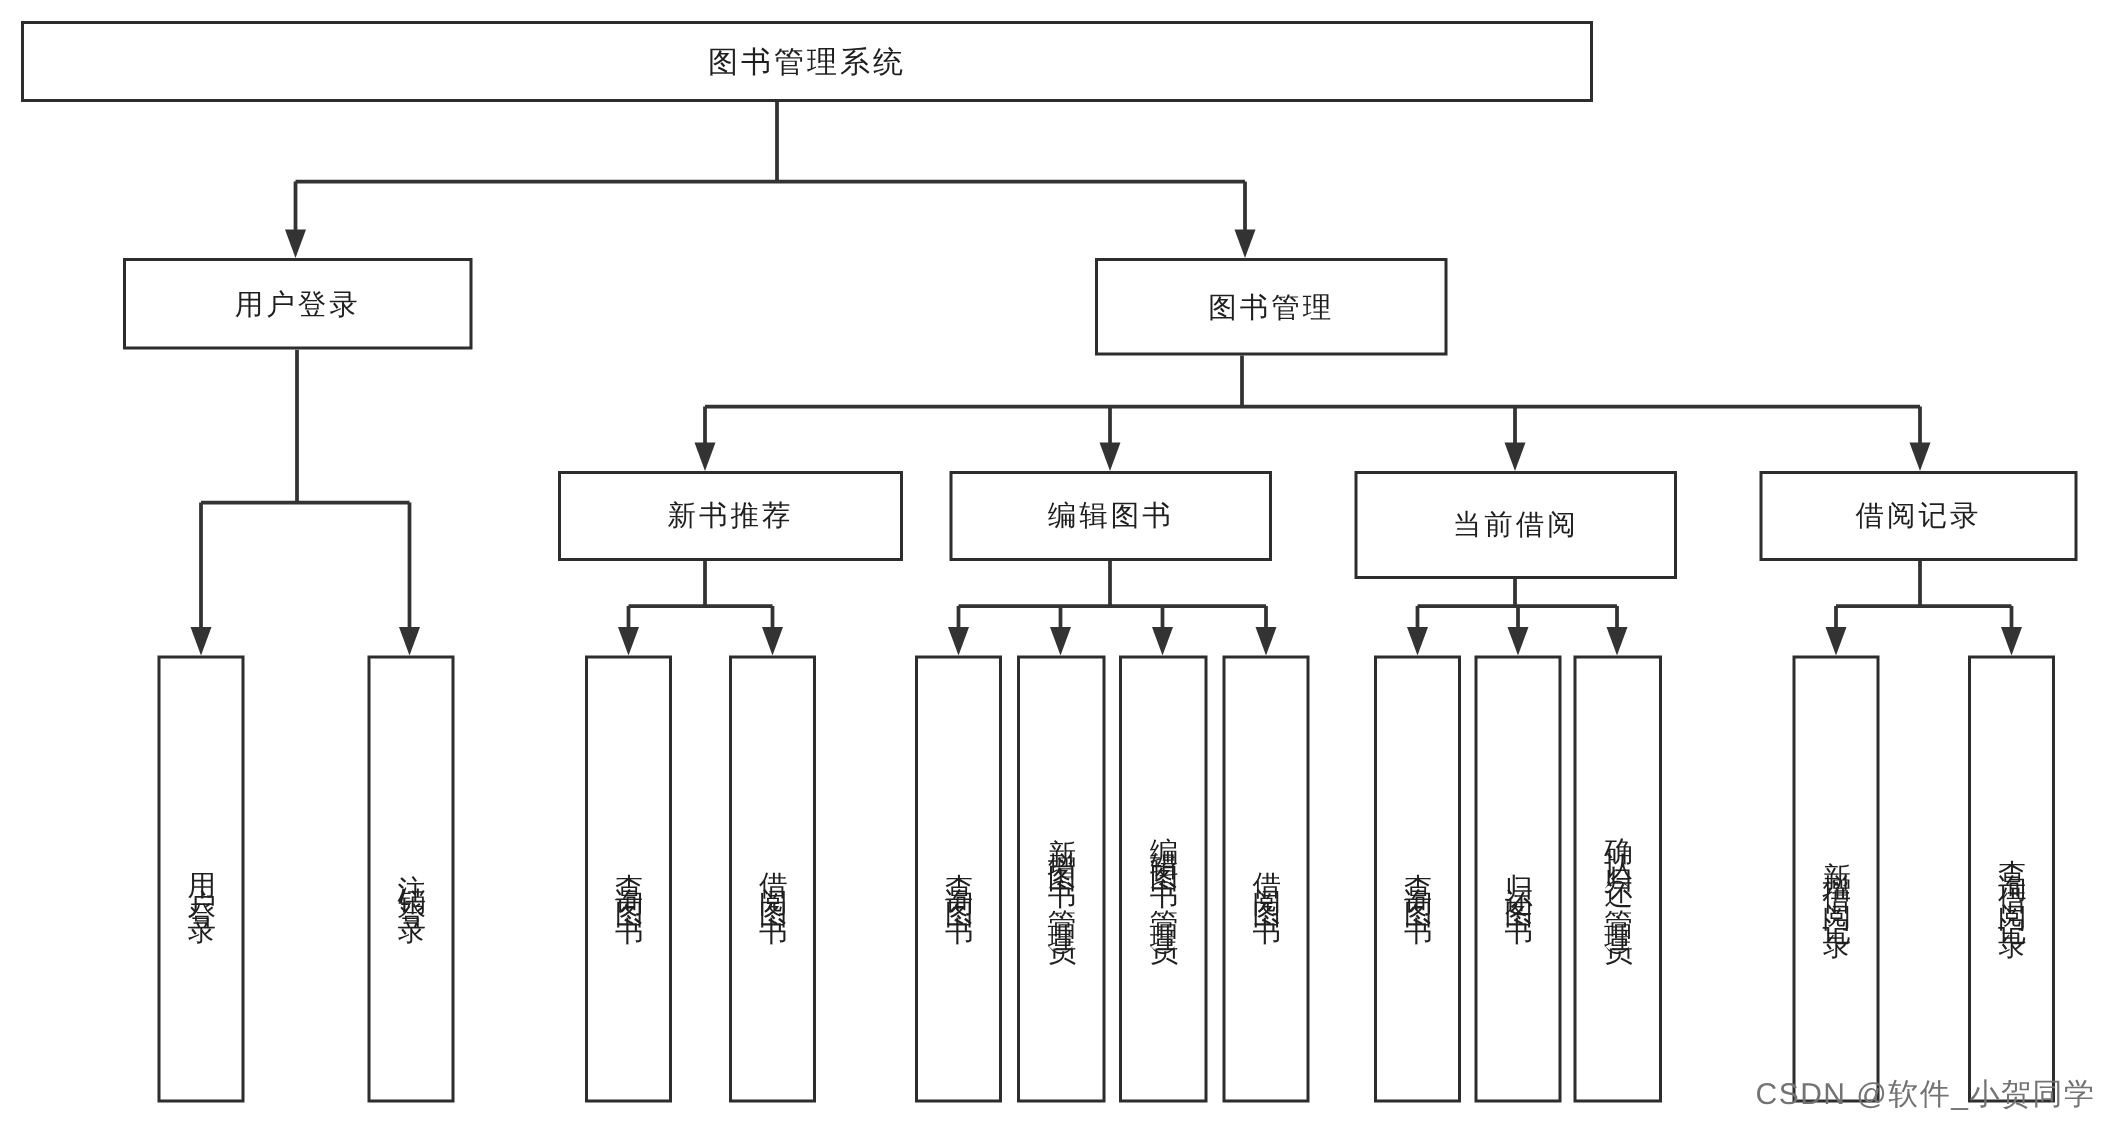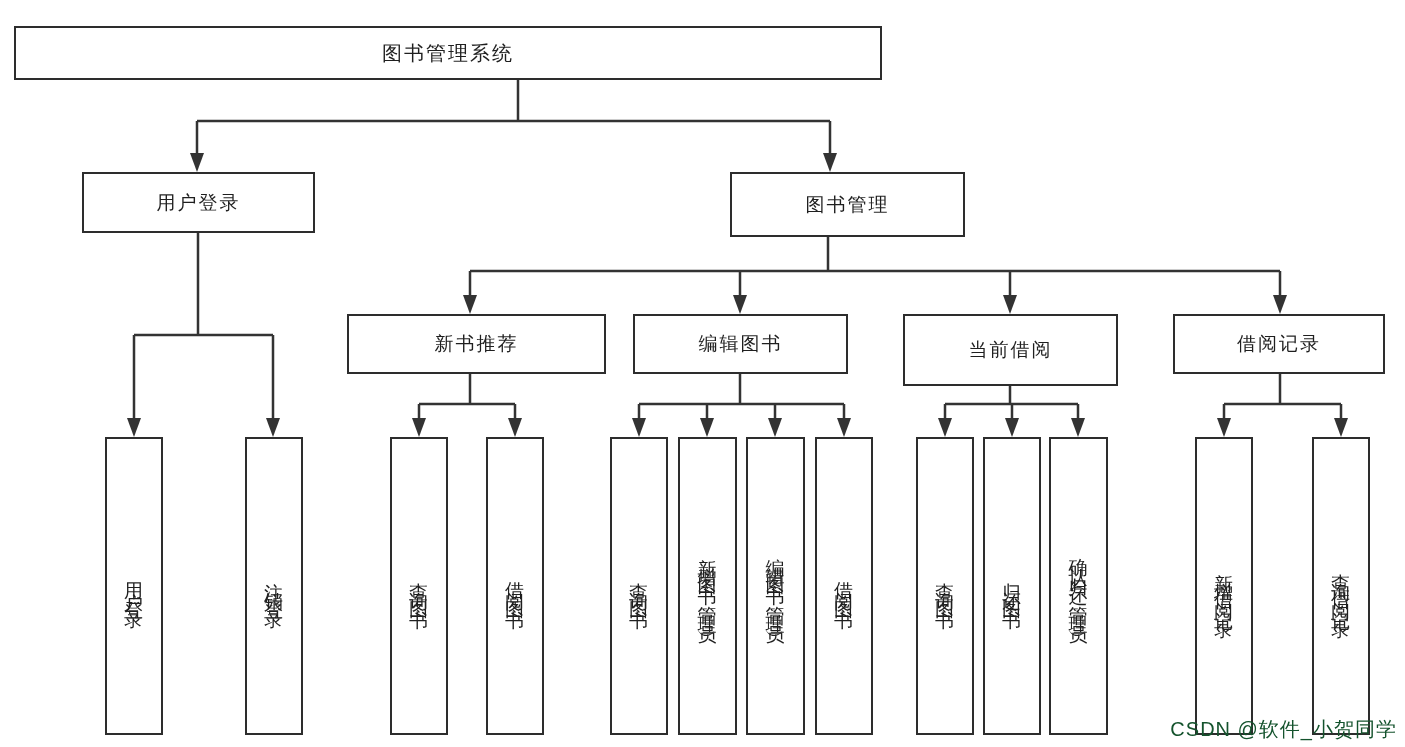--- a/index.html
+++ b/index.html
@@ -17,21 +17,21 @@
     font-size:19px;letter-spacing:2px;white-space:nowrap;color:#1f1f1f;
   }
   .box.root span{font-size:20px;}
   .box.v span{
     writing-mode:vertical-rl;text-orientation:mixed;
     font-size:19px;line-height:1;letter-spacing:0.5em;color:#1f1f1f;
     white-space:nowrap;
   }
   #watermark{
     position:absolute;right:8px;bottom:4px;
-    font-size:20px;color:#14532d;letter-spacing:1px;white-space:nowrap;
+    font-size:20px;color:#737373;letter-spacing:1px;white-space:nowrap;
   }
 </style>
 </head>
 <body>
 
 <div id="stage">
 
   <svg id="connectors" viewBox="0 0 1405 747" xmlns="http://www.w3.org/2000/svg">
     <g stroke="#333333" stroke-width="2.5" fill="none">
 
@@ -68,32 +68,32 @@
       <polygon points="775,437 768,418 782,418"></polygon>
       <polygon points="844,437 837,418 851,418"></polygon>
       <polygon points="945,437 938,418 952,418"></polygon>
       <polygon points="1012,437 1005,418 1019,418"></polygon>
       <polygon points="1078,437 1071,418 1085,418"></polygon>
       <polygon points="1224,437 1217,418 1231,418"></polygon>
       <polygon points="1341,437 1334,418 1348,418"></polygon>
     </g>
   </svg>
 
-  <div class="box h root" style="left:14px;top:26px;width:868px;height:54px">
+  <div class="box h root" style="left:14px;top:14px;width:1048px;height:54px">
     <span>图书管理系统</span>
   </div>
 
   <div class="box h" style="left:82px;top:172px;width:233px;height:61px">
     <span>用户登录</span>
   </div>
   <div class="box h" style="left:730px;top:172px;width:235px;height:65px">
     <span>图书管理</span>
   </div>
 
-  <div class="box h" style="left:347px;top:314px;width:259px;height:60px">
+  <div class="box h" style="left:372px;top:314px;width:230px;height:60px">
     <span>新书推荐</span>
   </div>
   <div class="box h" style="left:633px;top:314px;width:215px;height:60px">
     <span>编辑图书</span>
   </div>
   <div class="box h" style="left:903px;top:314px;width:215px;height:72px">
     <span>当前借阅</span>
   </div>
   <div class="box h" style="left:1173px;top:314px;width:212px;height:60px">
     <span>借阅记录</span>

